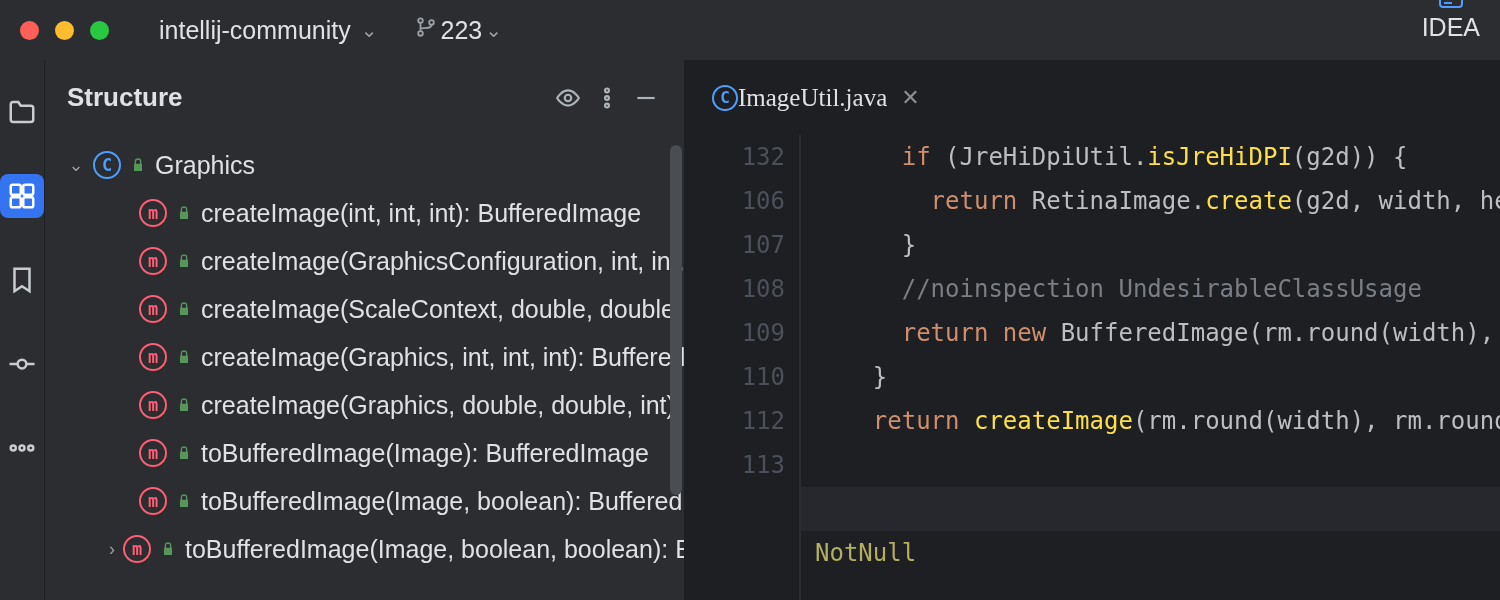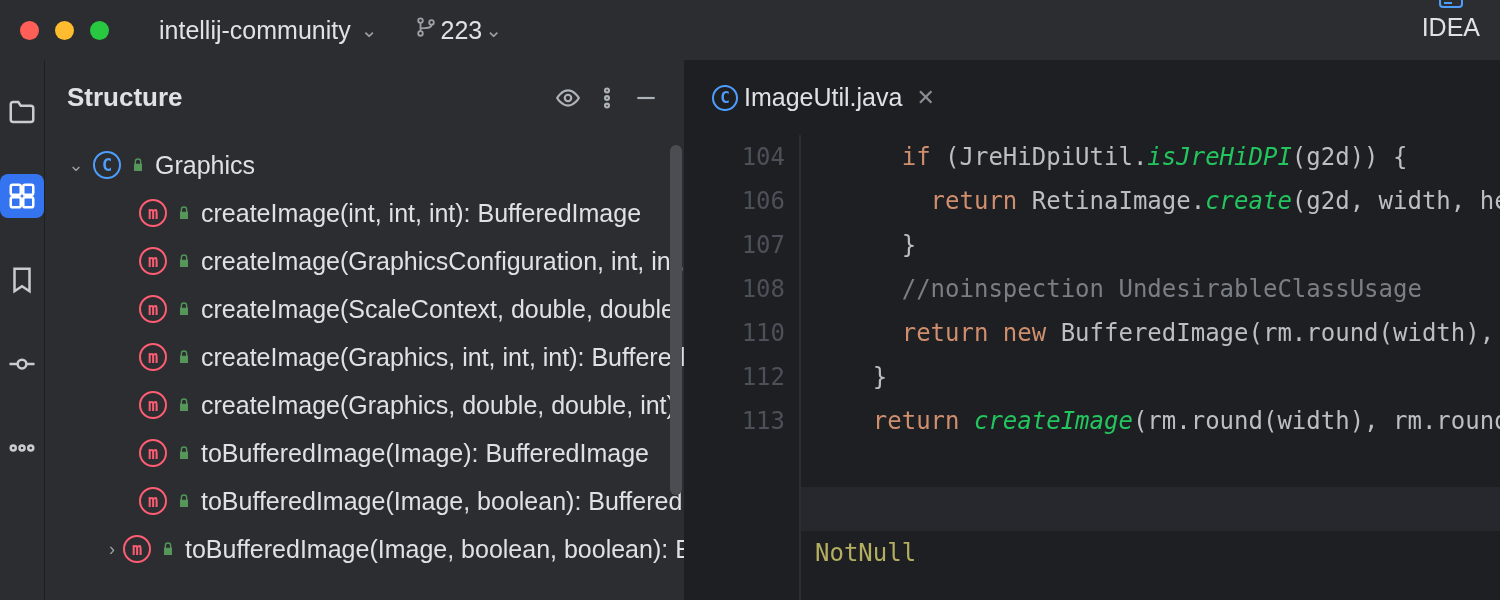--- a/index.html
+++ b/index.html
@@ -172,21 +172,21 @@
     padding-left: 28px;
     background: #1e1f22;
     gap: 10px;
   }
   .file-badge {
     width: 26px; height: 26px; border-radius: 50%;
     border: 2.5px solid #4e9eff; color: #4e9eff;
     display: inline-flex; align-items: center; justify-content: center;
     font-family: ui-monospace, monospace; font-weight: 700; font-size: 16px;
   }
-  .tab-label { font-size: 25px; color: #dfe1e5; margin-left: 6px; }
+  .tab-label { font-size: 25px; color: #dfe1e5; margin-left: 0; font-family: Liberation Serif, serif; }
   .tab-close { color: #8a8f96; margin-left: 14px; cursor: pointer; font-size: 22px; }
 
   .code-area {
     flex: 1;
     display: flex;
     font-family: ui-monospace, Menlo, Consolas, monospace;
     font-size: 24px;
     line-height: 44px;
   }
   .gutter {
@@ -195,21 +195,21 @@
     color: #4b5059;
     text-align: right;
     padding-right: 14px;
     border-right: 1px solid #2b2d30;
   }
   .gutter div { height: 44px; }
   .code-lines { flex: 1; overflow: hidden; border-left: 1px solid #2b2d30; }
   .code-line { height: 44px; padding-left: 14px; white-space: pre; color: #bcbec4; }
   .code-line.current { background: #26282e; }
   .kw { color: #cf8e6d; }
-  .fn-static { color: #22c55e; font-style: italic; }
+  .fn-static { color: #fde047; }
   .cmt { color: #7a7e85; }
   .ann { color: #b3ae60; }
 
 </style>
 </head>
 <body>
 
 <div class="titlebar">
   <div class="traffic-lights">
     <div class="traffic-light tl-red"></div>
@@ -402,24 +402,25 @@
     <div class="tabbar">
       <div style="display:flex;align-items:center;">
         <span class="file-badge">C</span>
         <span class="tab-label">ImageUtil.java</span>
         <span class="tab-close">✕</span>
       </div>
     </div>
 
     <div class="code-area">
       <div class="gutter" id="gutter">
-          <div>104</div>
+          <div>132</div>
           <div>106</div>
           <div>107</div>
           <div>108</div>
+          <div>109</div>
           <div>110</div>
           <div>112</div>
           <div>113</div>
         </div>
       <div class="code-lines" id="code">
           <div class="code-line">      <span class="kw">if</span> (JreHiDpiUtil.<span class="fn-static">isJreHiDPI</span>(g2d)) {</div>
           <div class="code-line">        <span class="kw">return</span> RetinaImage.<span class="fn-static">create</span>(g2d, width, height);</div>
           <div class="code-line">      }</div>
           <div class="code-line">      <span class="cmt">//noinspection UndesirableClassUsage</span></div>
           <div class="code-line">      <span class="kw">return new</span> BufferedImage(rm.round(width), rm.round(height));</div>

